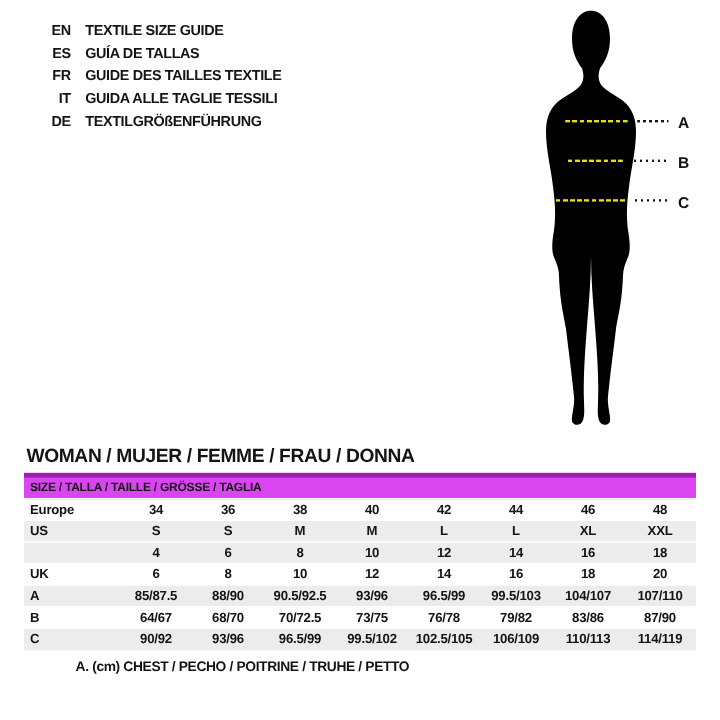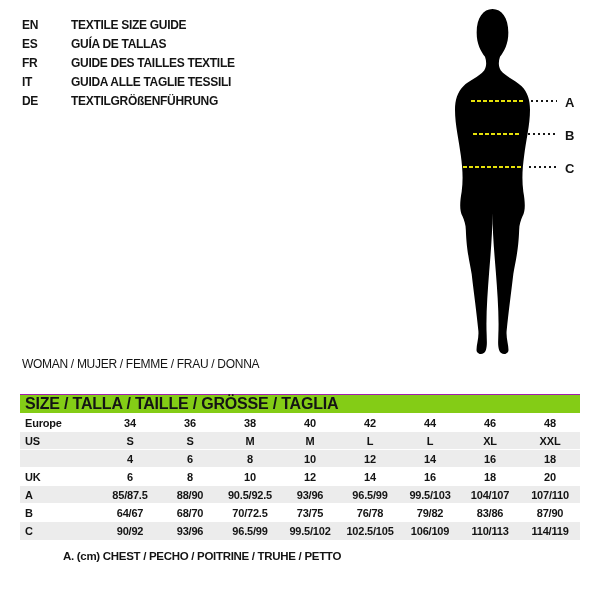--- a/index.html
+++ b/index.html
@@ -4,46 +4,46 @@
 <style>
   html,body{margin:0;padding:0;}
   body{
     width:600px;height:600px;background:#ffffff;position:relative;
     font-family:"Liberation Sans", sans-serif;color:#141414;overflow:hidden;
   }
 
   
   .lang-block{position:absolute;left:22px;top:16px;}
   .lang-row{display:flex;line-height:19px;font-size:12px;font-weight:bold;letter-spacing:-0.3px;}
-  .lang-code{width:37px;flex:0 0 37px;}
+  .lang-code{width:37px;flex:0 0 37px;text-align:right;}
   .lang-text{white-space:nowrap;margin-left:12px;}
 
   
   .figure-wrap{position:absolute;left:440px;top:6px;width:105px;height:352px;}
   .figure-wrap svg{display:block;width:105px;height:352px;}
 
   .mline{position:absolute;height:2px;}
   .mline.yellow{background:repeating-linear-gradient(90deg,#e6e10a 0 4px,transparent 4px 6px);}
   .mline.dotted{background:repeating-linear-gradient(90deg,#161616 0 2px,transparent 2px 5px);}
   .mlabel{position:absolute;font-size:13px;font-weight:600;letter-spacing:0;}
 
   
-  .section-title{position:absolute;left:22px;top:357px;font-size:12px;font-weight:normal;letter-spacing:-0.3px;}
+  .section-title{position:absolute;left:22px;top:372px;font-size:16px;font-weight:bold;letter-spacing:-0.3px;}
 
   
   .size-table{
     position:absolute;left:20px;top:394px;width:560px;
     border-collapse:collapse;table-layout:fixed;
     font-size:11px;font-weight:bold;letter-spacing:-0.2px;
   }
   .size-table col.label-col{width:80px;}
   .size-table col.data-col{width:60px;}
   .size-table th{
-    background:#84cc16;text-align:left;font-size:16px;font-weight:bold;
-    height:17px;padding:0 0 0 5px;border-top:1px solid #a21caf;
+    background:#d946ef;text-align:left;font-size:10px;font-weight:bold;
+    height:17px;padding:0 0 0 5px;border-top:4px solid #a21caf;
   }
   .size-table td{height:18px;padding:0;text-align:center;border-top:1px solid #ffffff;box-sizing:border-box;}
   .size-table td.row-label{text-align:left;padding-left:5px;}
   .size-table tr.shaded td{background:#ececec;}
 
   
   .legend-block{position:absolute;left:22px;top:548px;}
   .legend-line{font-size:11.5px;font-weight:bold;line-height:16px;letter-spacing:-0.3px;white-space:nowrap;margin-left:41px;}
 </style>
 </head>

